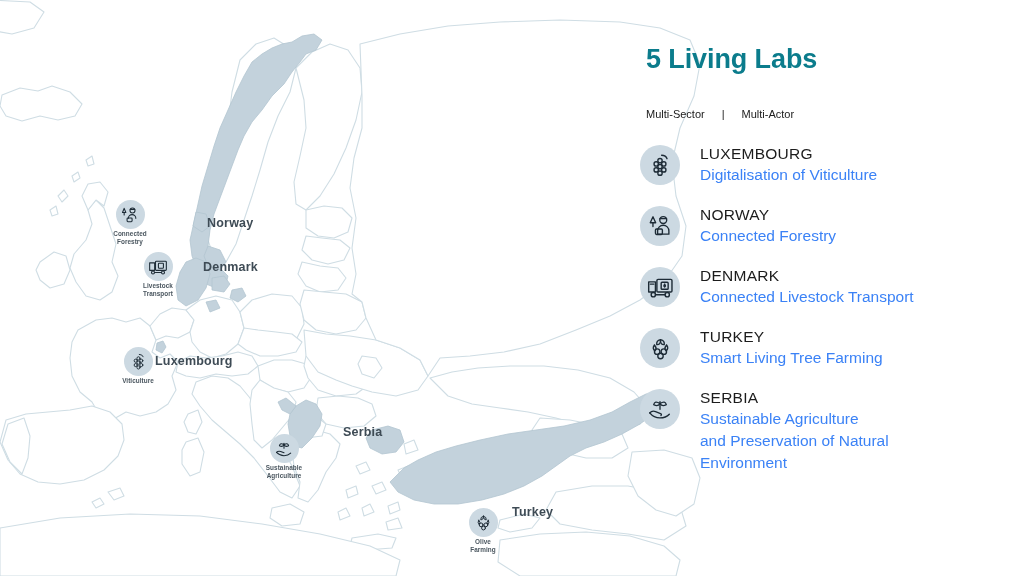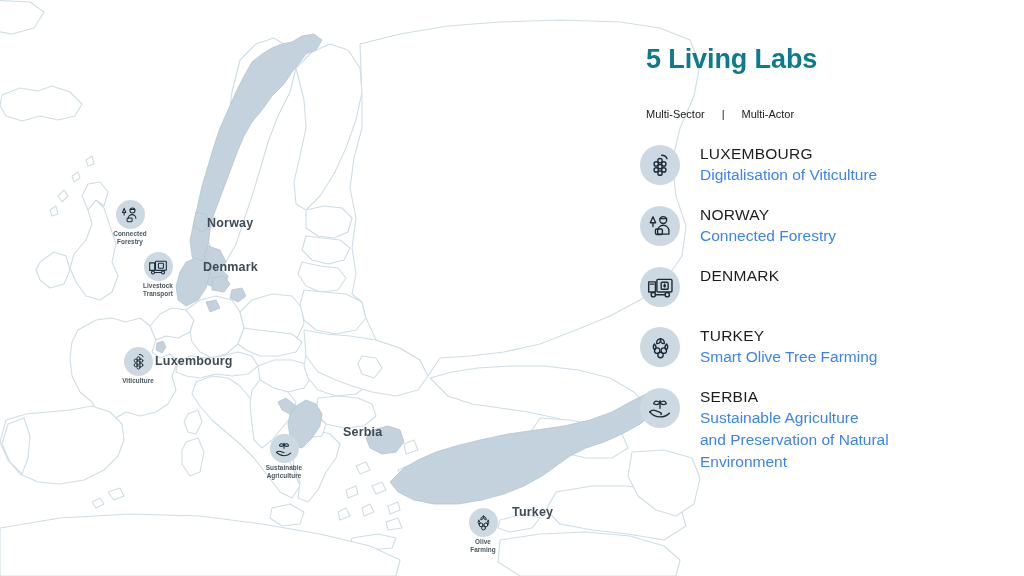--- a/index.html
+++ b/index.html
@@ -422,38 +422,39 @@
             <rect x="8.8" y="4.8" width="13.4" height="11.2" rx="1"></rect>
             <rect x="12.6" y="7.4" width="6.2" height="6.2" rx="0.8"></rect>
             <path d="M15.7 9 q-1.2 1.6 0 2.6 q1.2 -1 0 -2.6"></path>
             <circle cx="5.6" cy="18.4" r="1.9"></circle>
               <circle cx="18" cy="18.4" r="1.9"></circle>
             <path d="M7.6 18.4 H16"></path>
           </svg>
         </span>
         <div class="lab-text">
           <div class="lab-country">DENMARK</div>
+          <div class="lab-desc">Connected Livestock Transport</div>
         </div>
       </div>
 
       <div class="lab-item">
         <span class="lab-icon">
           <svg width="25" height="25" viewBox="0 0 24 24" fill="none" stroke="#1d2b36" stroke-width="1.3" stroke-linecap="round" stroke-linejoin="round">
             <path d="M12 3.5 q-4.2 1 -3.6 4.8 q3.8 0.4 3.6 -4.8"></path>
             <path d="M12 3.5 q4.2 1 3.6 4.8 q-3.8 0.4 -3.6 -4.8"></path>
             <path d="M6.2 8.6 q-2.4 3.2 0.3 5.8 q2.6 -2.2 -0.3 -5.8"></path>
             <path d="M17.8 8.6 q2.4 3.2 -0.3 5.8 q-2.6 -2.2 0.3 -5.8"></path>
             <circle cx="8.8" cy="15" r="2.6"></circle>
               <circle cx="15.2" cy="15" r="2.6"></circle>
             <circle cx="12" cy="19.2" r="2.6"></circle>
           </svg>
         </span>
         <div class="lab-text">
           <div class="lab-country">TURKEY</div>
-          <div class="lab-desc">Smart Olive Tree Farming</div>
+          <div class="lab-desc">Smart Living Tree Farming</div>
         </div>
       </div>
 
       <div class="lab-item">
         <span class="lab-icon">
           <svg width="26" height="26" viewBox="0 0 24 24" fill="none" stroke="#1d2b36" stroke-width="1.25" stroke-linecap="round" stroke-linejoin="round">
             <path d="M12 12.2 V5.2"></path>
             <path d="M12 7 q-4.8 -3.2 -5.8 1 q3.8 2.2 5.8 -1"></path>
             <path d="M12 7 q4.8 -3.2 5.8 1 q-3.8 2.2 -5.8 -1"></path>
             <path d="M2.5 15.6 q3.8 4.6 9.5 4.6 q5.4 0 8.6 -3.4"></path>

